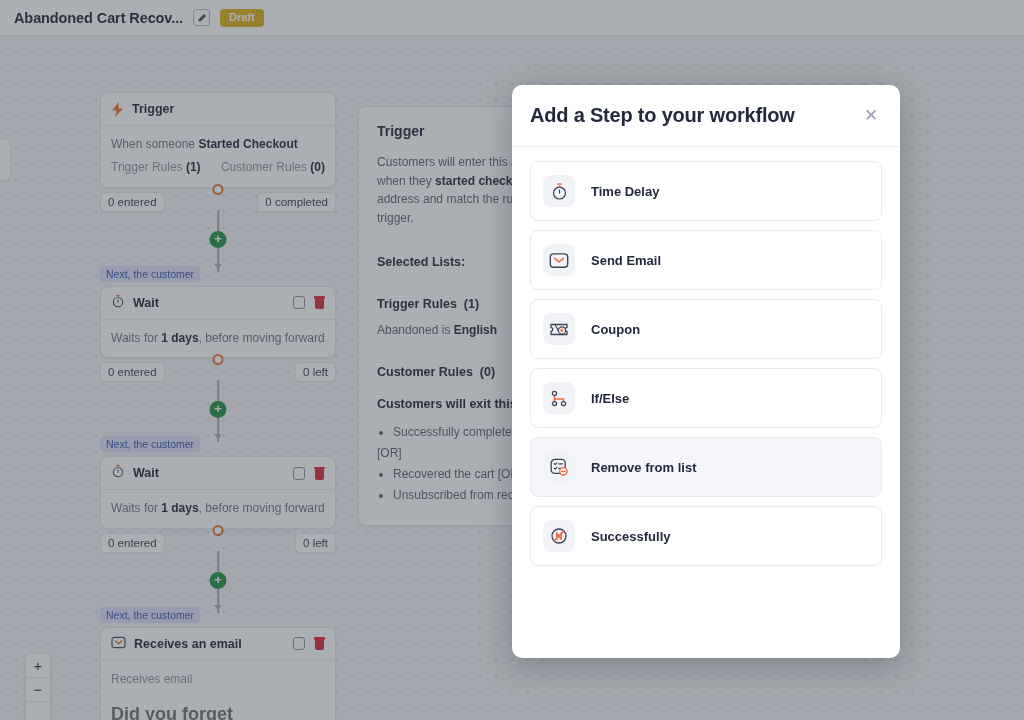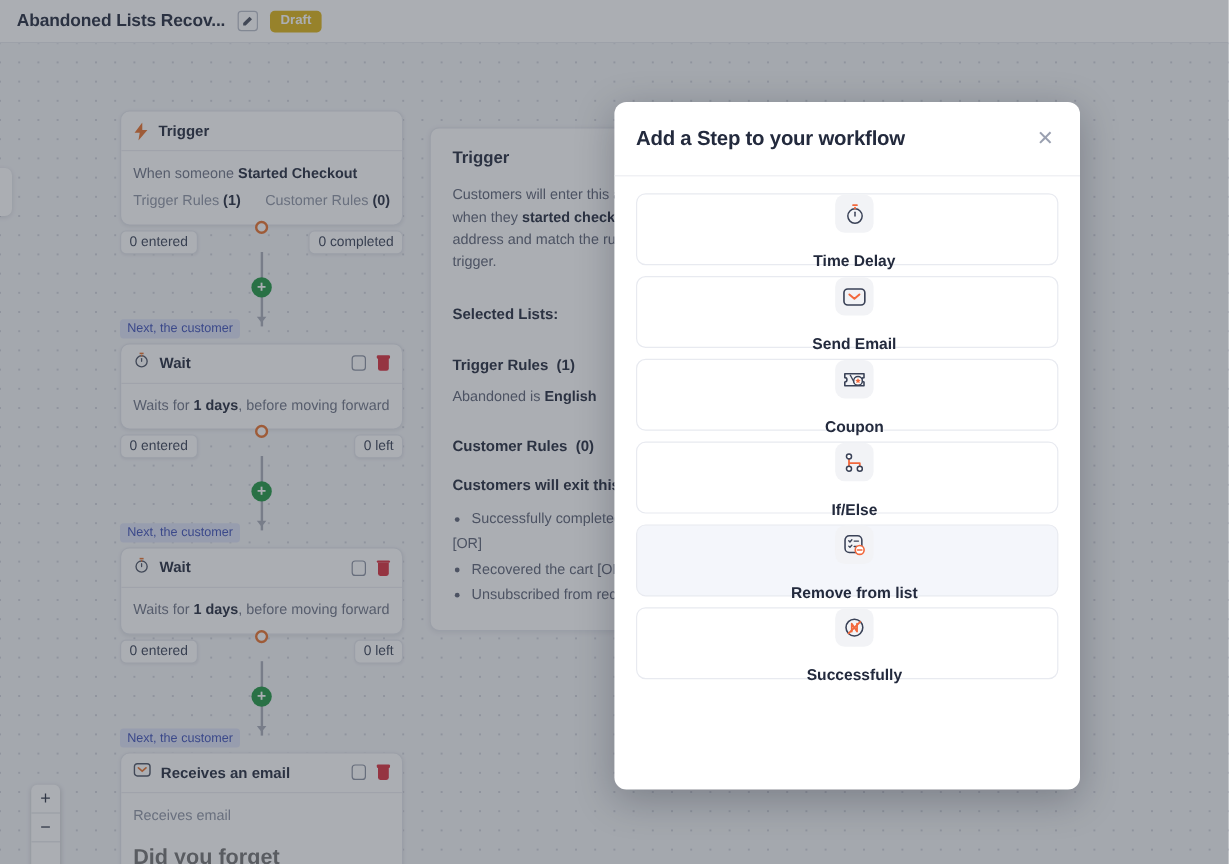--- a/index.html
+++ b/index.html
@@ -156,46 +156,46 @@
   .modal {
     position: absolute; left: 512px; top: 85px; width: 388px; height: 573px;
     background: #ffffff; border-radius: 10px; z-index: 50;
     box-shadow: 0 8px 32px rgba(10,15,30,.26);
     display: flex; flex-direction: column; overflow: hidden;
   }
   .modal-head {
     height: 62px; flex: 0 0 62px; display: flex; align-items: center;
     padding: 0 18px 0 18px; border-bottom: 1px solid #edeef2;
   }
-  .modal-title { flex: 1; font-size: 17px; font-weight: bold; color: #232a3d; letter-spacing: -0.2px; }
+  .modal-title { flex: 1; font-size: 20px; font-weight: bold; color: #232a3d; letter-spacing: -0.2px; }
   .modal-close {
     width: 22px; height: 22px; display: flex; align-items: center; justify-content: center;
     color: #9aa0b0; font-size: 17px; line-height: 1;
   }
   .modal-body { flex: 1; overflow: hidden; padding: 14px 18px 14px; }
 
   .step-item {
     display: flex; align-items: center; gap: 16px;
     height: 60px; border: 1px solid #e8eaf0; border-radius: 8px;
-    background: #ffffff; margin-bottom: 9px; padding-left: 12px; flex-direction: column;
+    background: #ffffff; margin-bottom: 9px; padding-left: 12px;
   }
   .step-item.tinted { background: #f4f6fb; }
   .step-ic-box {
     width: 32px; height: 32px; flex: 0 0 32px; border-radius: 8px;
     background: #f2f3f6; display: flex; align-items: center; justify-content: center;
   }
   .step-label { font-size: 13px; font-weight: bold; color: #232a3d; }
 </style>
 </head>
 <body>
 
 <div id="root">
 
   <div class="topbar">
-    <span class="wf-title">Abandoned Lists Recov...</span>
+    <span class="wf-title">Abandoned Cart Recov...</span>
     <span class="edit-btn">
       <svg width="10" height="10" viewBox="0 0 12 12">
           <path d="M8.3 1.2l2.5 2.5-6.3 6.3H2V7.5z" fill="#49505f"></path>
         </svg>
     </span>
     <span class="draft-badge">Draft</span>
   </div>
 
   <div class="canvas">
 

